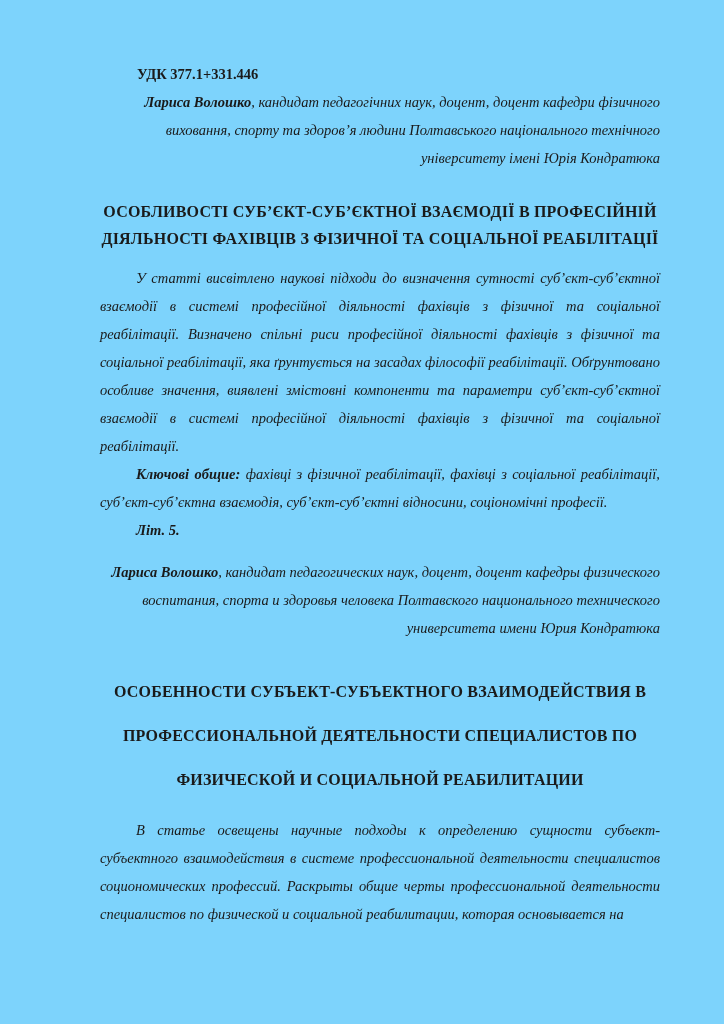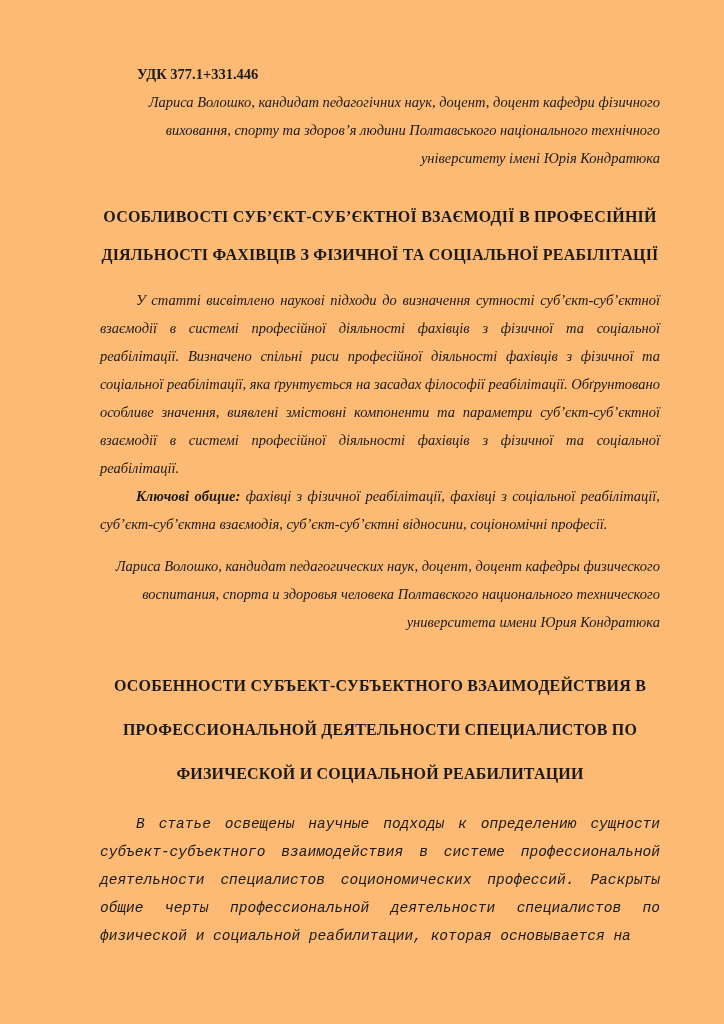--- a/index.html
+++ b/index.html
@@ -5,45 +5,45 @@
   html, body {
     margin: 0;
     padding: 0;
     background: #ffffff;
   }
   .page {
     position: relative;
     width: 724px;
     height: 1024px;
     box-sizing: border-box;
-    background: #fdba74;
+    background: #7dd3fc;
     padding: 60px 64px 30px 100px;
     font-family: "Liberation Serif", "DejaVu Serif", serif;
     font-size: 14.5px;
     line-height: 28px;
     color: #1a1a1a;
     overflow: hidden;
   }
   .udc {
     font-weight: bold;
     margin: 0 0 0 37px;
   }
   .author-block {
     text-align: right;
     font-style: italic;
     margin: 0;
   }
   .author-name {
-    font-weight: normal;
+    font-weight: bold;
   }
   .title-uk {
     font-weight: bold;
     text-align: center;
     font-size: 16px;
-    line-height: 38px;
+    line-height: 27px;
     margin: 26px 0 10px 0;
     letter-spacing: 0.2px;
   }
   .title-ru {
     font-weight: bold;
     text-align: center;
     font-size: 16px;
     line-height: 44px;
     margin: 28px 0 14px 0;
     letter-spacing: 0.2px;
@@ -63,21 +63,20 @@
   p.lit-par {
     margin: 0;
     text-indent: 36px;
     font-style: italic;
   }
   .author-block.ru {
     margin-top: 14px;
   }
   p.abstract-ru {
     margin-top: 4px;
-    font-family: Liberation Mono, monospace;
   }
 </style>
 </head>
 <body>
 
 <div class="page">
 
   <div class="udc">УДК 377.1+331.446</div>
 
   <div class="author-block">
@@ -85,20 +84,23 @@
   </div>
 
   <div class="title-uk">ОСОБЛИВОСТІ СУБ’ЄКТ-СУБ’ЄКТНОЇ ВЗАЄМОДІЇ В ПРОФЕСІЙНІЙ ДІЯЛЬНОСТІ ФАХІВЦІВ З ФІЗИЧНОЇ ТА СОЦІАЛЬНОЇ РЕАБІЛІТАЦІЇ</div>
 
   <p class="body-par abstract">У статті висвітлено наукові підходи до визначення сутності суб’єкт-суб’єктної взаємодії в системі професійної діяльності фахівців з фізичної та соціальної реабілітації. Визначено спільні риси професійної діяльності фахівців з фізичної та соціальної реабілітації, яка ґрунтується на засадах філософії реабілітації. Обґрунтовано особливе значення, виявлені змістовні компоненти та параметри суб’єкт-суб’єктної взаємодії в системі професійної діяльності фахівців з фізичної та соціальної реабілітації.</p>
 
   <p class="body-par">
     <span class="kw-label">Ключові общие:</span><span> фахівці з фізичної реабілітації, фахівці з соціальної реабілітації, суб’єкт-суб’єктна взаємодія, суб’єкт-суб’єктні відносини, соціономічні професії.</span>
   </p>
 
+  <p class="lit-par">
+    <span class="lit">Літ. 5.</span>
+  </p>
 
   <div class="author-block ru">
     <span class="author-name">Лариса Волошко</span><span>, кандидат педагогических наук, доцент, доцент кафедры физического воспитания, спорта и здоровья человека Полтавского национального технического университета имени Юрия Кондратюка</span>
   </div>
 
   <div class="title-ru">ОСОБЕННОСТИ СУБЪЕКТ-СУБЪЕКТНОГО ВЗАИМОДЕЙСТВИЯ В ПРОФЕССИОНАЛЬНОЙ ДЕЯТЕЛЬНОСТИ СПЕЦИАЛИСТОВ ПО ФИЗИЧЕСКОЙ И СОЦИАЛЬНОЙ РЕАБИЛИТАЦИИ</div>
 
   <p class="body-par abstract-ru">В статье освещены научные подходы к определению сущности субъект-субъектного взаимодействия в системе профессиональной деятельности специалистов социономических профессий. Раскрыты общие черты профессиональной деятельности специалистов по физической и социальной реабилитации, которая основывается на</p>
 
 </div>

